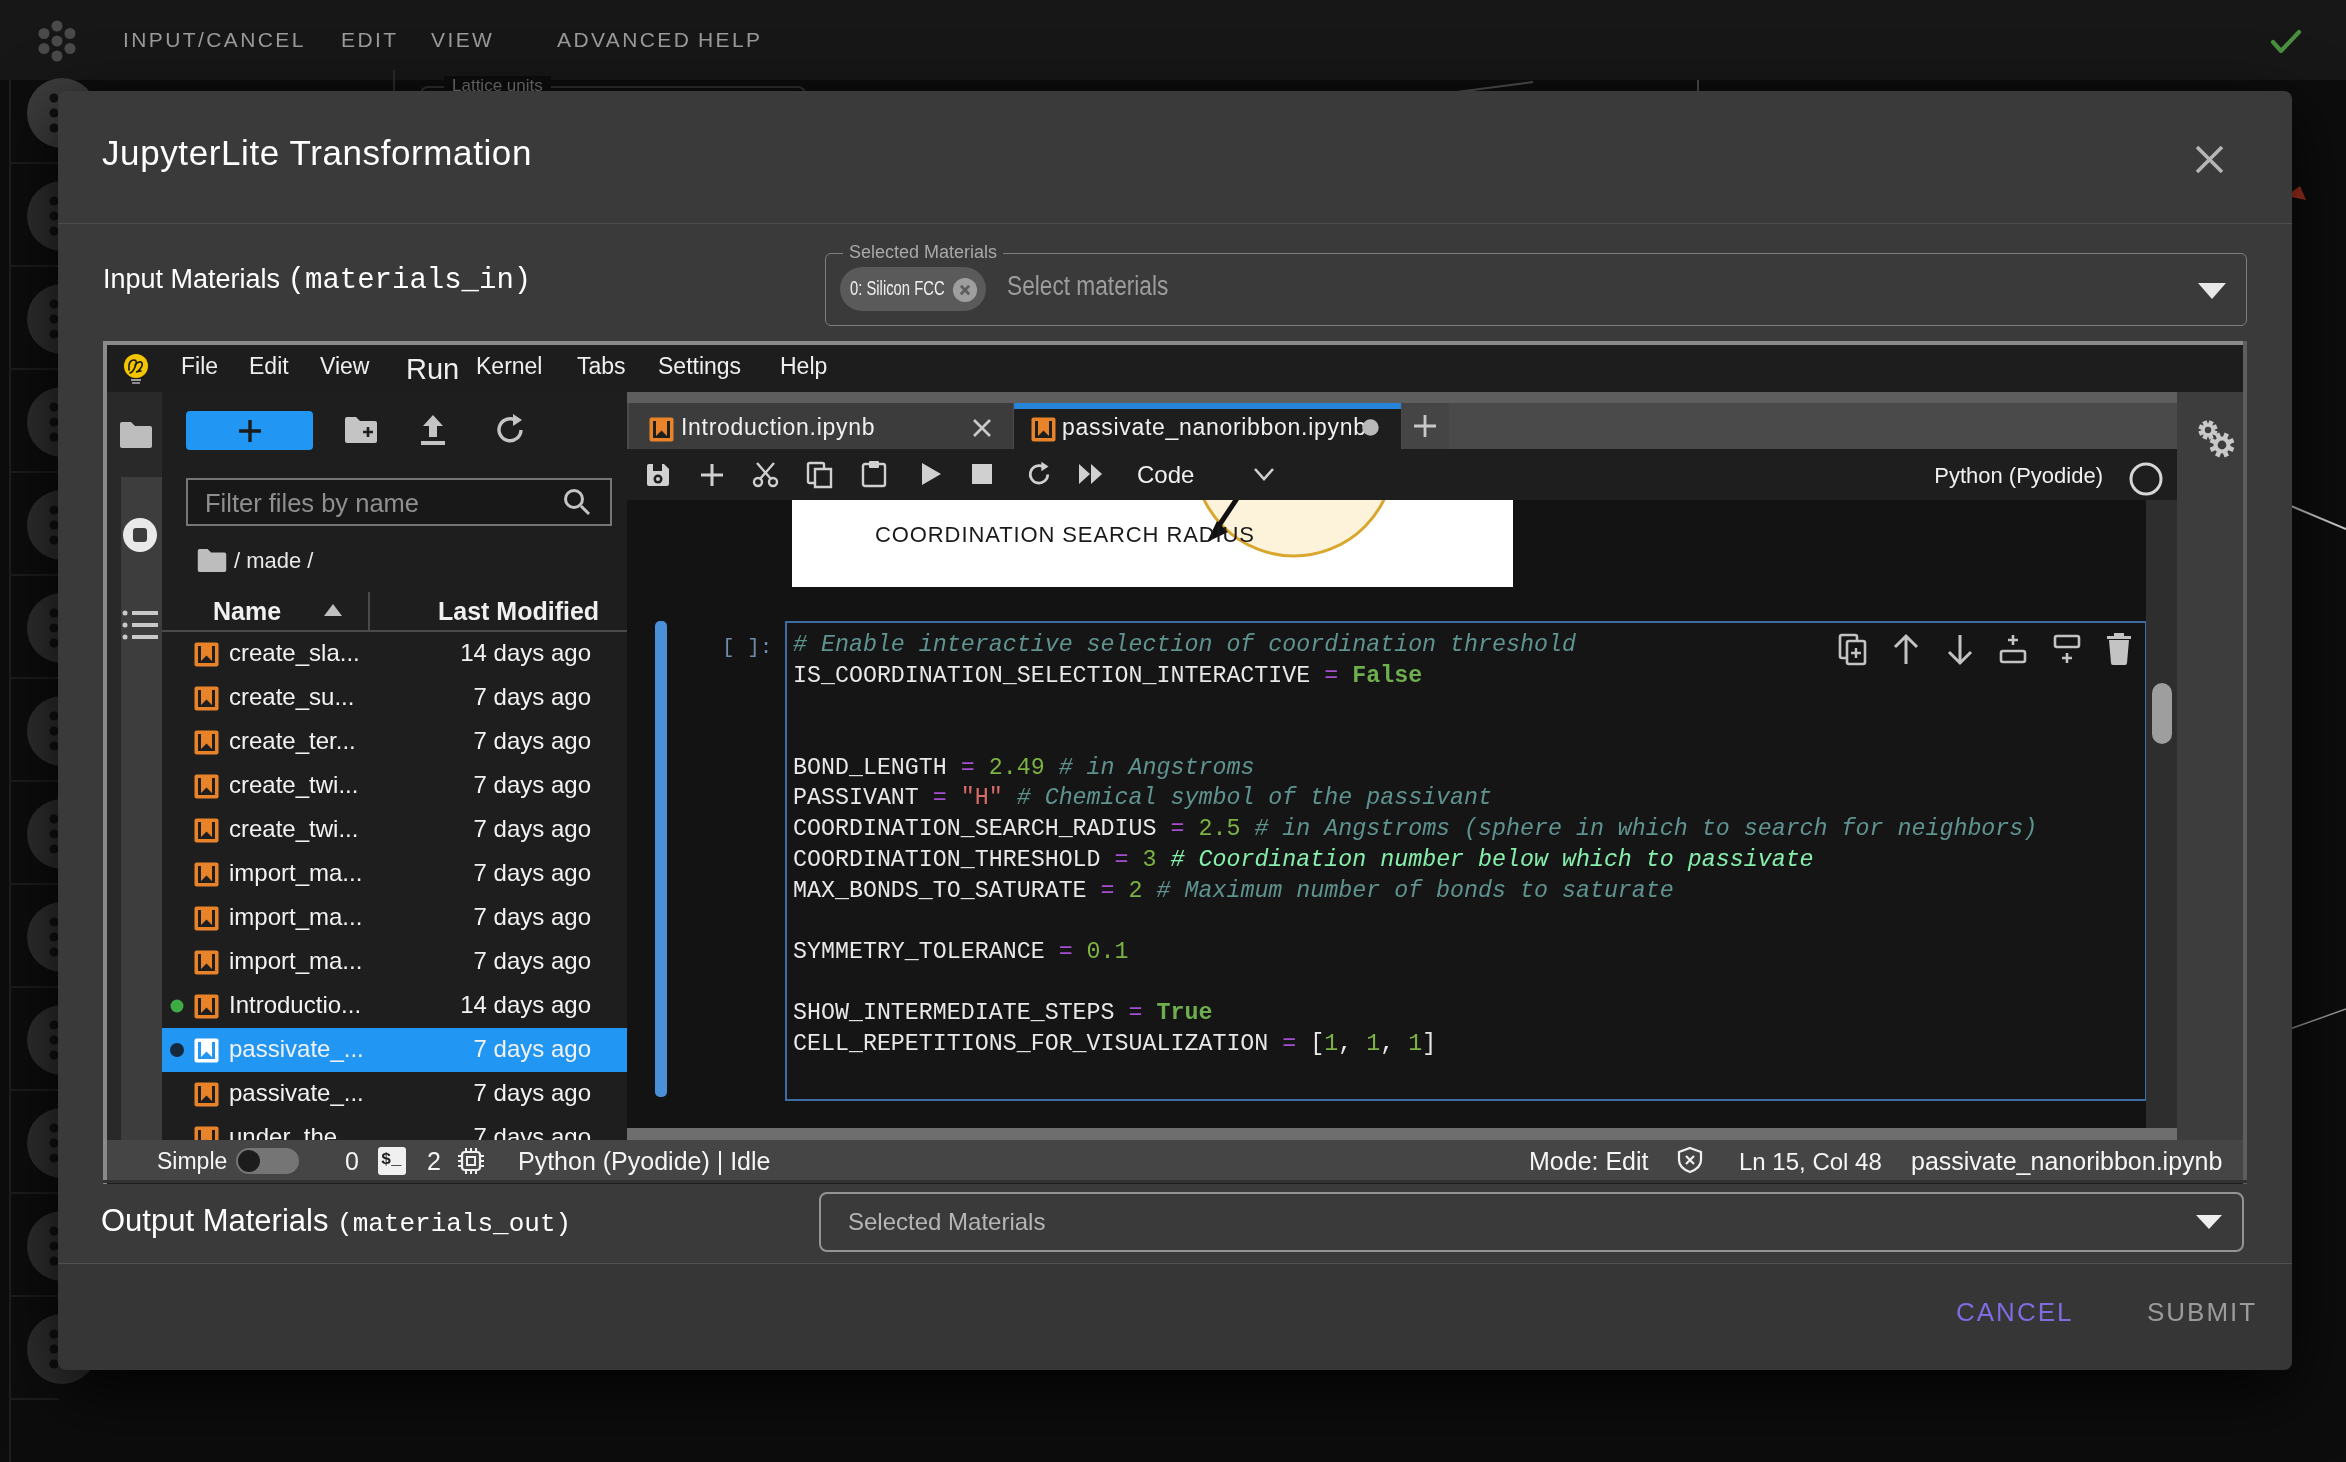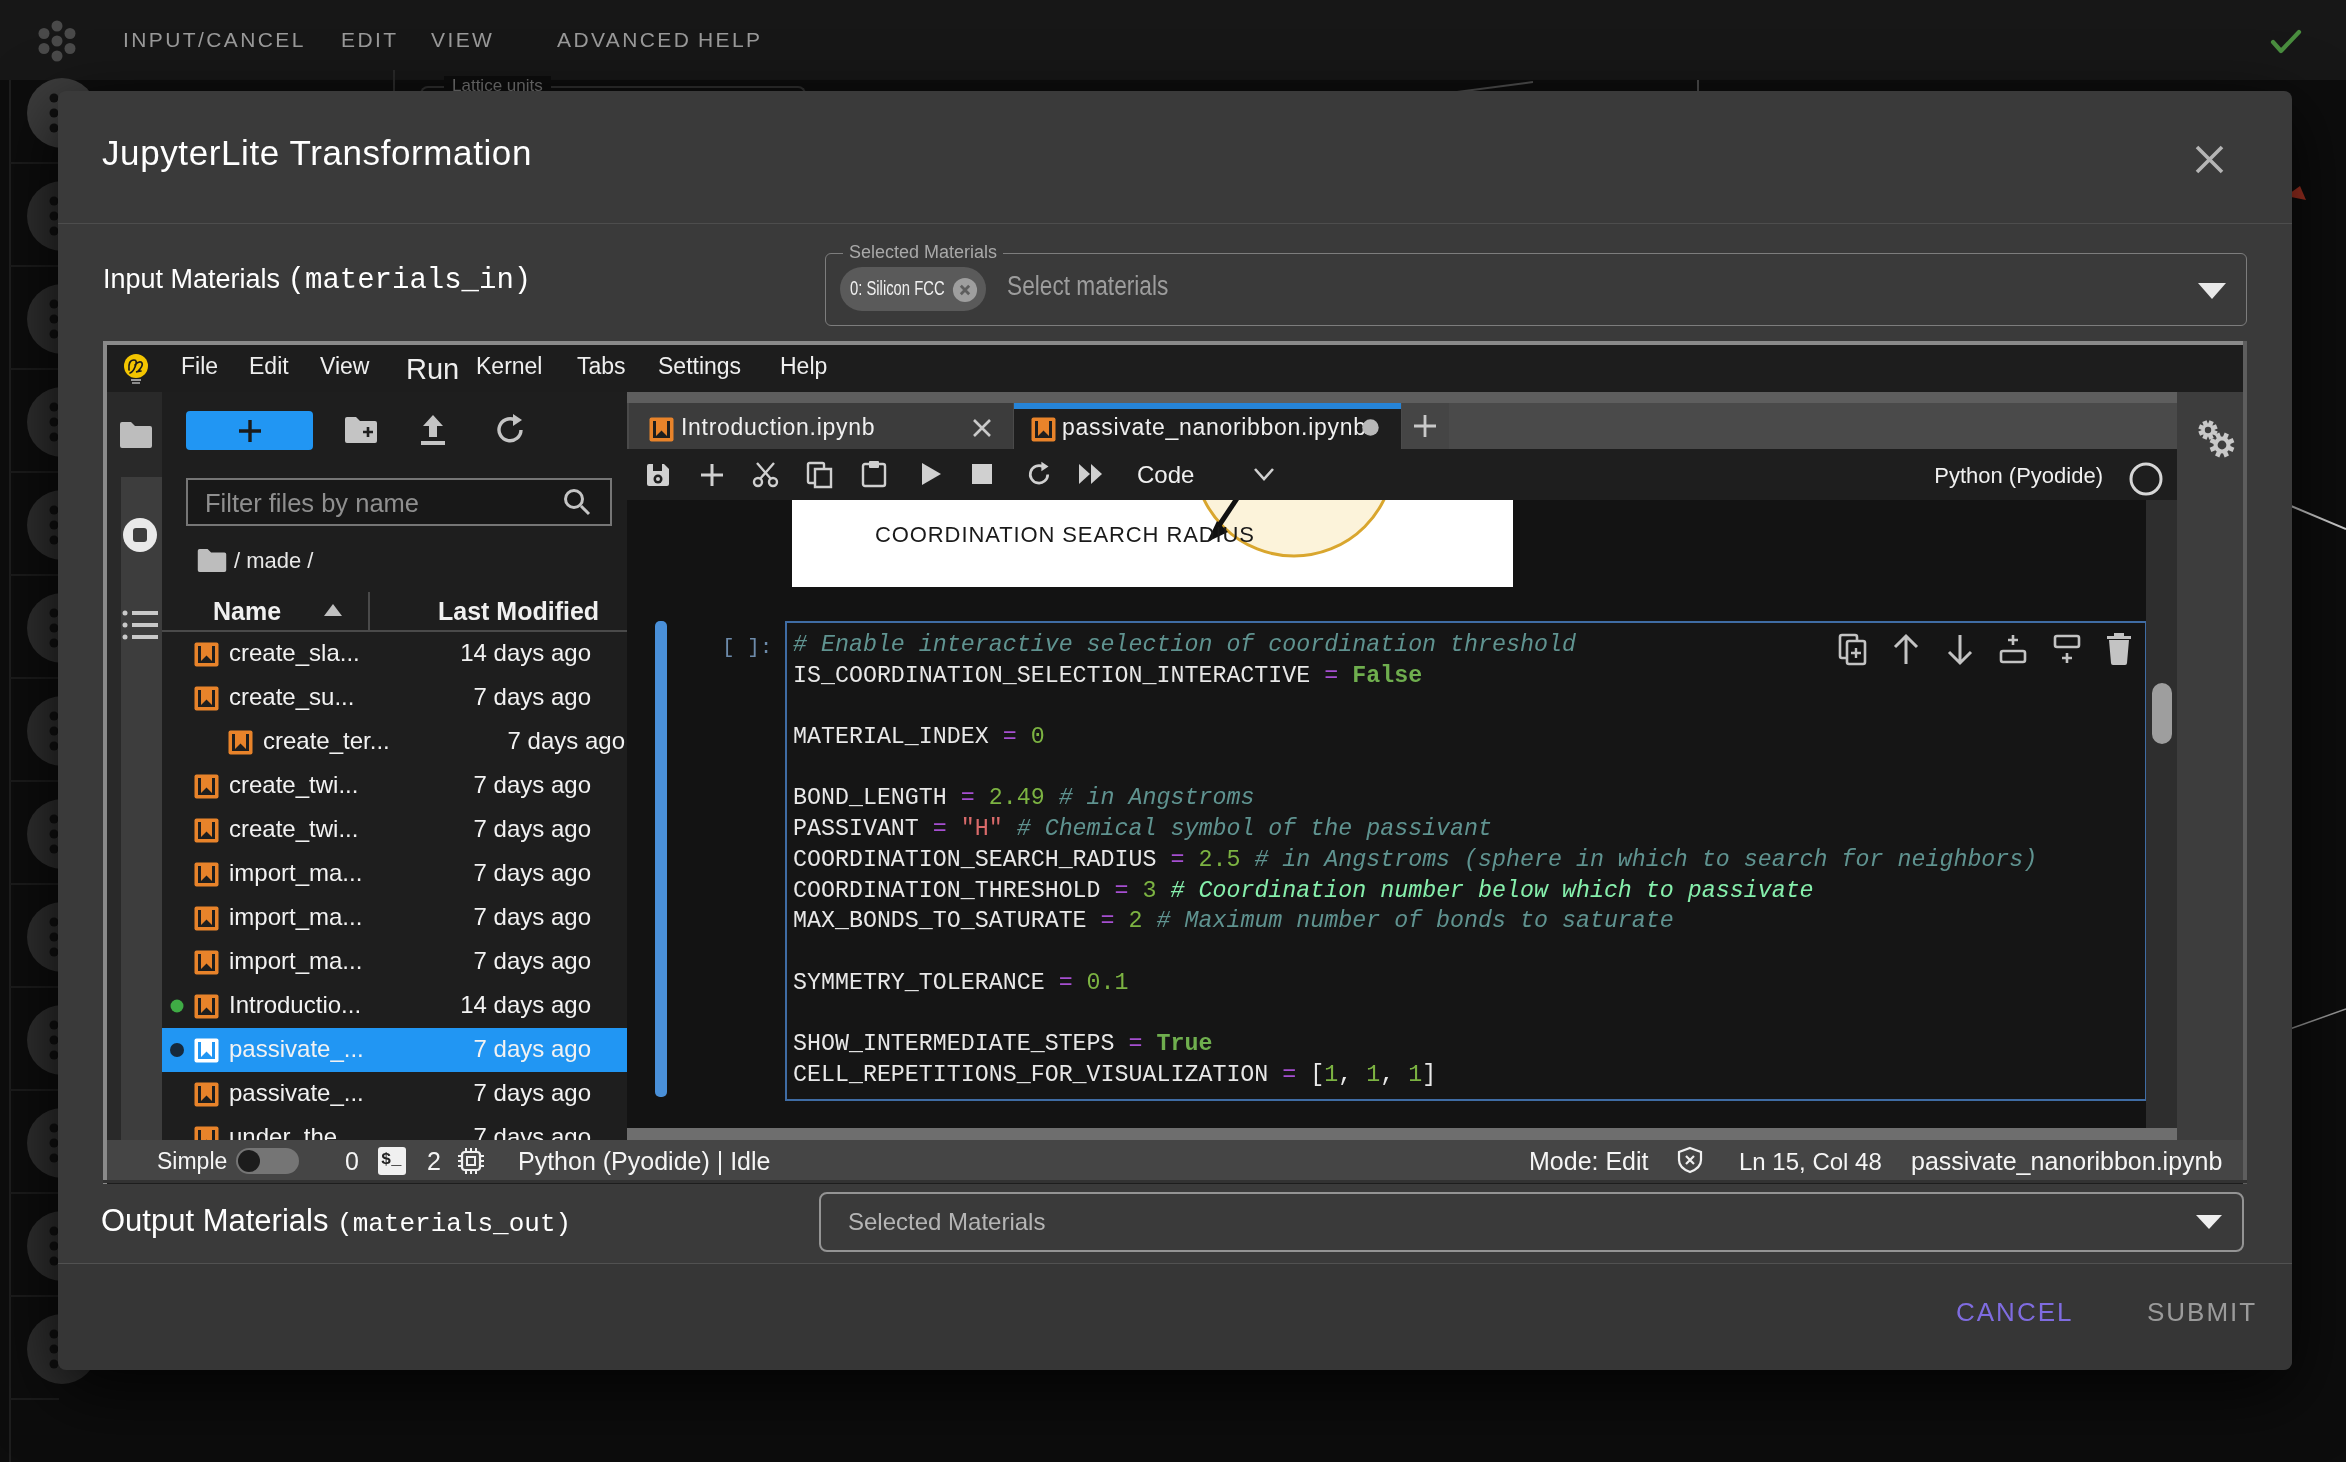--- a/index.html
+++ b/index.html
@@ -234,21 +234,21 @@
     </div>
     <div style="position:absolute;left:0px;top:44px;width:465px;height:44px;overflow:visible;">
       <svg style="position:absolute;left:31px;top:9px;width:27px;height:27px;" viewBox="0 0 27 27">
         <rect x="1.5" y="1.5" width="24" height="24" rx="2" fill="#e8832a"></rect>
         <rect x="5" y="5" width="17" height="17" fill="#1e1e1e"></rect>
         <path d="M8 5 L19 5 L19 20 L13.5 14.5 L8 20 Z" fill="#e8832a"></path>
       </svg>
       <div style="position:absolute;left:67px;top:7px;font-size:24px;color:#f2f2f2;white-space:nowrap;">create_su...</div>
       <div style="position:absolute;left:0px;top:7px;width:429px;font-size:24px;color:#f2f2f2;text-align:right;">7 days ago</div>
     </div>
-    <div style="position:absolute;left:0px;top:88px;width:465px;height:44px;overflow:visible;margin-left:34px;">
+    <div style="position:absolute;left:0px;top:88px;width:465px;height:44px;overflow:visible;">
       <svg style="position:absolute;left:31px;top:9px;width:27px;height:27px;" viewBox="0 0 27 27">
         <rect x="1.5" y="1.5" width="24" height="24" rx="2" fill="#e8832a"></rect>
         <rect x="5" y="5" width="17" height="17" fill="#1e1e1e"></rect>
         <path d="M8 5 L19 5 L19 20 L13.5 14.5 L8 20 Z" fill="#e8832a"></path>
       </svg>
       <div style="position:absolute;left:67px;top:7px;font-size:24px;color:#f2f2f2;white-space:nowrap;">create_ter...</div>
       <div style="position:absolute;left:0px;top:7px;width:429px;font-size:24px;color:#f2f2f2;text-align:right;">7 days ago</div>
     </div>
     <div style="position:absolute;left:0px;top:132px;width:465px;height:44px;overflow:visible;">
       <svg style="position:absolute;left:31px;top:9px;width:27px;height:27px;" viewBox="0 0 27 27">
@@ -419,21 +419,20 @@
 <path d="M415 42 L436 32 L425 21 Z" fill="#111"></path>
 <text x="83" y="42" font-family="Liberation Sans" font-size="22" fill="#1a1a1a" letter-spacing="0.9">COORDINATION SEARCH RADIUS</text>
 </svg>
 <div style="position:absolute;left:655px;top:621px;width:12px;height:476px;background:#4a90d9;border-radius:5px;"></div>
 <div style="position:absolute;left:722px;top:636px;font-family:'Liberation Mono',monospace;font-size:21px;color:#6d8bab;">[&nbsp;]:</div>
 <div style="position:absolute;left:785px;top:621px;width:1362px;height:480px;background:#151515;border:2px solid #3f6ca4;box-sizing:border-box;"></div>
 <div style="position:absolute;left:793px;top:630px;width:1340px;height:470px;font-family:'Liberation Mono',monospace;font-size:23.3px;line-height:30.7px;">
     <div style="height:30.7px;white-space:pre;"><span style="color:#5f9390;font-style:italic;"># Enable interactive selection of coordination threshold</span></div>
     <div style="height:30.7px;white-space:pre;"><span style="color:#e8e8e8;">IS_COORDINATION_SELECTION_INTERACTIVE </span><span style="color:#a64fd1;">= </span><span style="color:#6fae4e;font-weight:bold;">False</span></div>
     <div style="height:30.7px;white-space:pre;"></div>
-    <div style="height:30.7px;white-space:pre;"><span style="color:#e8e8e8;">MATERIAL_INDEX </span><span style="color:#a64fd1;">= </span><span style="color:#7cb342;">0</span></div>
     <div style="height:30.7px;white-space:pre;"></div>
     <div style="height:30.7px;white-space:pre;"><span style="color:#e8e8e8;">BOND_LENGTH </span><span style="color:#a64fd1;">= </span><span style="color:#7cb342;">2.49 </span><span style="color:#5f9390;font-style:italic;"># in Angstroms</span></div>
     <div style="height:30.7px;white-space:pre;"><span style="color:#e8e8e8;">PASSIVANT </span><span style="color:#a64fd1;">= </span><span style="color:#d96a6a;">"H" </span><span style="color:#5f9390;font-style:italic;"># Chemical symbol of the passivant</span></div>
     <div style="height:30.7px;white-space:pre;"><span style="color:#e8e8e8;">COORDINATION_SEARCH_RADIUS </span><span style="color:#a64fd1;">= </span><span style="color:#7cb342;">2.5 </span><span style="color:#5f9390;font-style:italic;"># in Angstroms (sphere in which to search for neighbors)</span></div>
     <div style="height:30.7px;white-space:pre;"><span style="color:#e8e8e8;">COORDINATION_THRESHOLD </span><span style="color:#a64fd1;">= </span><span style="color:#7cb342;">3 </span><span style="color:#86efac;font-style:italic;"># Coordination number below which to passivate</span></div>
     <div style="height:30.7px;white-space:pre;"><span style="color:#e8e8e8;">MAX_BONDS_TO_SATURATE </span><span style="color:#a64fd1;">= </span><span style="color:#7cb342;">2 </span><span style="color:#5f9390;font-style:italic;"># Maximum number of bonds to saturate</span></div>
     <div style="height:30.7px;white-space:pre;"></div>
     <div style="height:30.7px;white-space:pre;"><span style="color:#e8e8e8;">SYMMETRY_TOLERANCE </span><span style="color:#a64fd1;">= </span><span style="color:#7cb342;">0.1</span></div>
     <div style="height:30.7px;white-space:pre;"></div>
     <div style="height:30.7px;white-space:pre;"><span style="color:#e8e8e8;">SHOW_INTERMEDIATE_STEPS </span><span style="color:#a64fd1;">= </span><span style="color:#6fae4e;font-weight:bold;">True</span></div>

